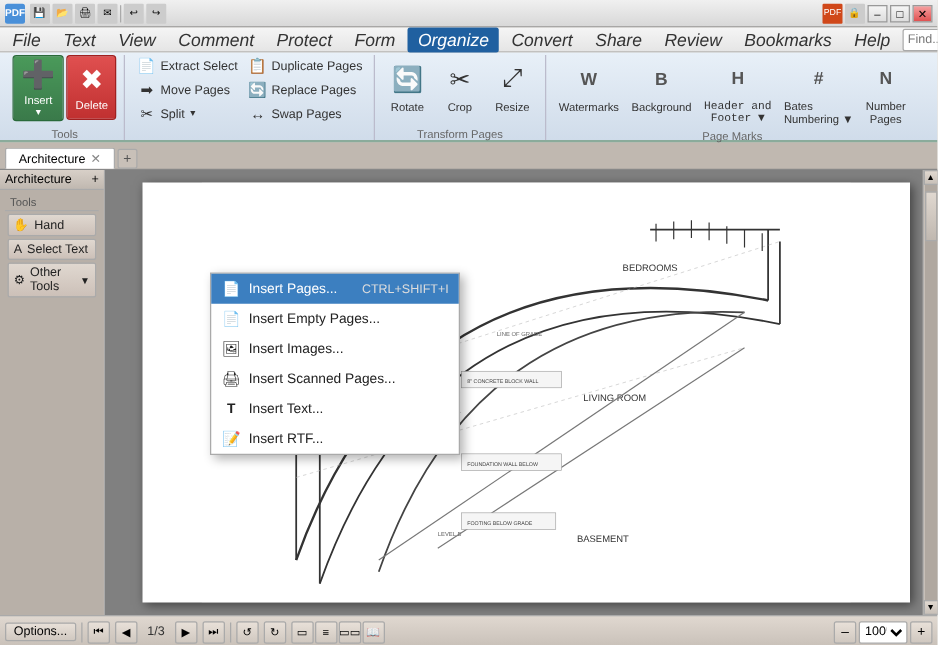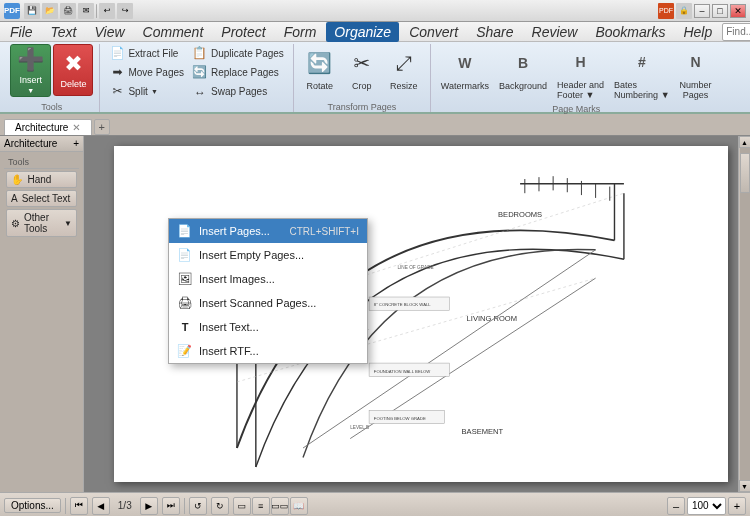--- a/index.html
+++ b/index.html
@@ -467,21 +467,21 @@
         </div>
       </div>
       <div class="ribbon-group-label">Tools</div>
     </div>
 
     <div class="ribbon-group">
       <div class="ribbon-buttons">
         <div class="ribbon-small-group">
           <div class="ribbon-btn-small">
             <span class="ribbon-icon-small">📄</span>
-            <span>Extract File</span>
+            <span>Extract Select</span>
           </div>
           <div class="ribbon-btn-small">
             <span class="ribbon-icon-small">➡</span>
             <span>Move Pages</span>
           </div>
           <div class="ribbon-btn-small">
             <span class="ribbon-icon-small">✂</span>
             <span>Split</span>
             <span style="font-size:7px;">▼</span>
           </div>
@@ -527,21 +527,21 @@
         <div class="ribbon-btn large">
           <div class="ribbon-icon-large" style="font-size:14px;font-weight:bold;color:#555;">W</div>
           <span>Watermarks</span>
         </div>
         <div class="ribbon-btn large">
           <div class="ribbon-icon-large" style="font-size:14px;font-weight:bold;color:#555;">B</div>
           <span>Background</span>
         </div>
         <div class="ribbon-btn large">
           <div class="ribbon-icon-large" style="font-size:14px;font-weight:bold;color:#555;">H</div>
-          <span style="text-align:left;font-size:9px;">Header and<br>Footer ▼</span>
+          <span style="text-align:center;font-size:9px;font-family:Liberation Mono, monospace;">Header and<br>Footer ▼</span>
         </div>
         <div class="ribbon-btn large">
           <div class="ribbon-icon-large" style="font-size:14px;font-weight:bold;color:#555;">#</div>
           <span style="text-align:left;font-size:9px;">Bates<br>Numbering ▼</span>
         </div>
         <div class="ribbon-btn large">
           <div class="ribbon-icon-large" style="font-size:14px;font-weight:bold;color:#555;">N</div>
           <span style="text-align:center;font-size:9px;">Number<br>Pages</span>
         </div>
       </div>

